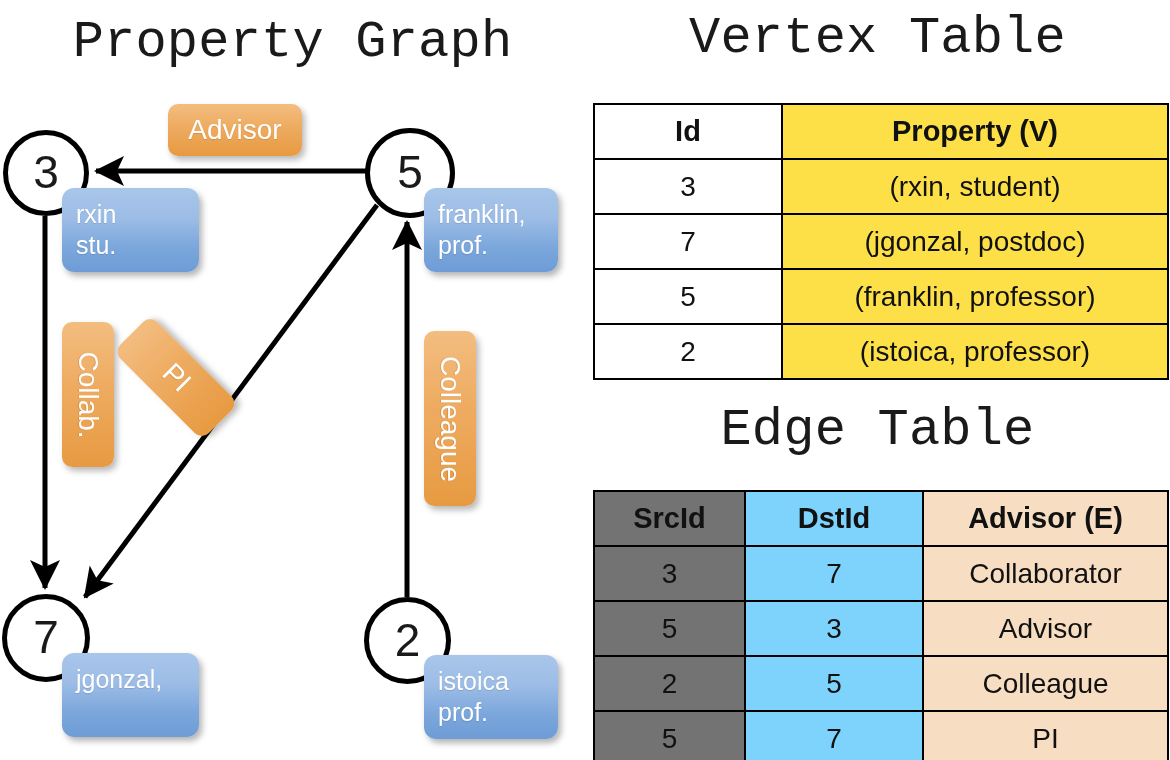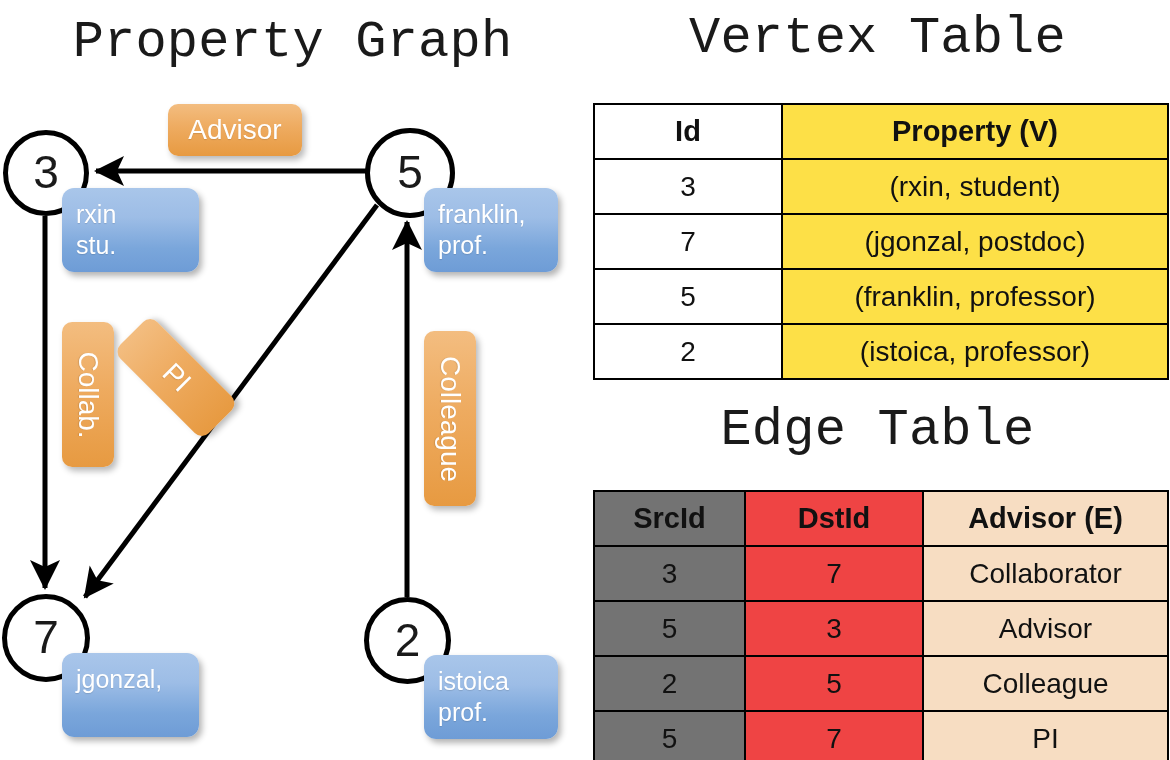--- a/index.html
+++ b/index.html
@@ -93,21 +93,21 @@
   }
   .tbl th{font-weight:700;font-size:29px;}
   #vertex-table{left:593px;top:103px;width:576px;}
   #vertex-table td,#vertex-table th{height:53px;}
   #vertex-table .c-id{width:186px;background:#fff;}
   #vertex-table .c-prop{background:#fde047;}
 
   #edge-table{left:593px;top:490px;width:576px;}
   #edge-table td,#edge-table th{height:53px;}
   #edge-table .c-src{width:149px;background:#737373;}
-  #edge-table .c-dst{width:176px;background:#ef4444;margin-left:45px;}
+  #edge-table .c-dst{width:176px;background:#7dd3fc;margin-left:45px;}
   #edge-table .c-prop{background:#f7ddc2;}
 </style>
 </head>
 <body>
 
 <div class="canvas">
 
   <div class="title" id="title-property-graph">Property Graph</div>
   <div class="title" id="title-vertex-table">Vertex Table</div>
   <div class="title" id="title-edge-table">Edge Table</div>

